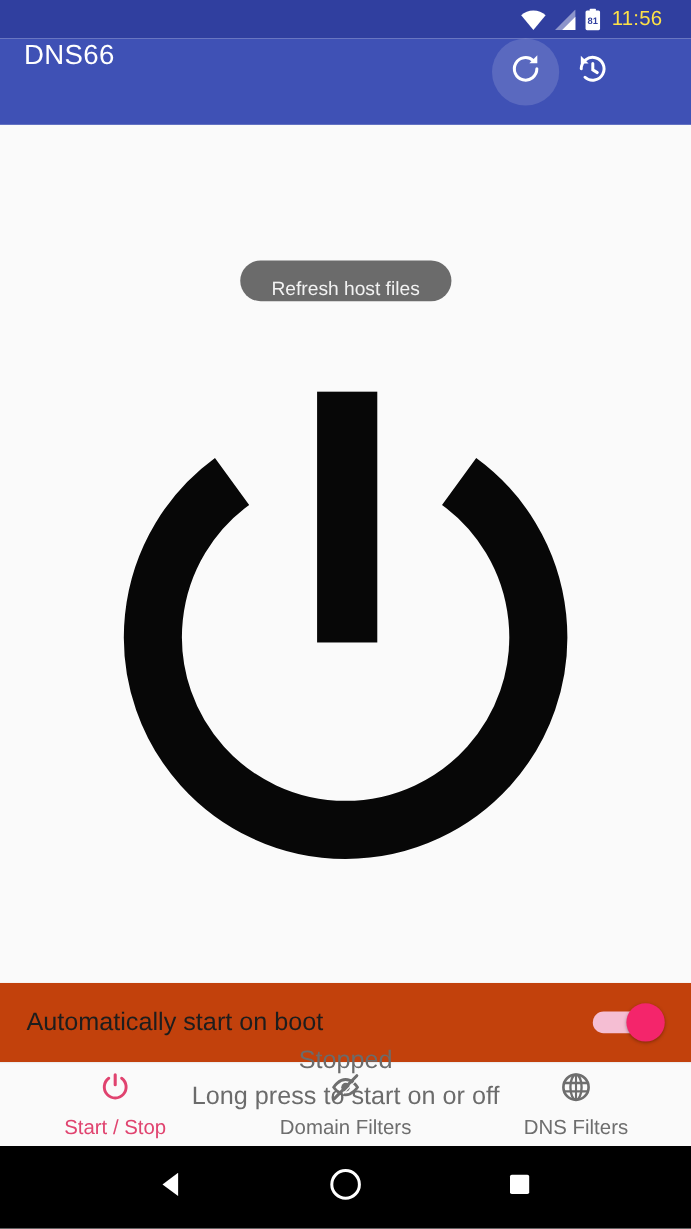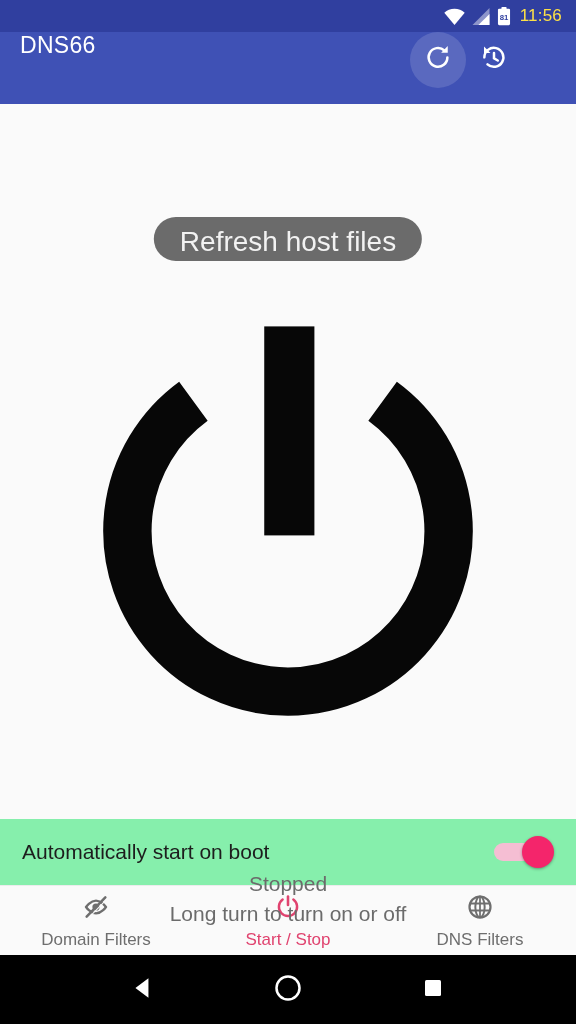--- a/index.html
+++ b/index.html
@@ -8,21 +8,21 @@
     font-family:"Liberation Sans", sans-serif;
     background:#fafafa;
     overflow:hidden;
   }
   .phone { position:relative; width:576px; height:1024px; display:flex; flex-direction:column; }
 
   
   .status-bar {
     height:32px; background:#303f9f; flex:0 0 32px;
     display:flex; align-items:center; justify-content:flex-end;
-    padding-right:14px; gap:7px;
+    padding-right:24px; gap:7px;
   }
   .status-bar .sb-icon { display:flex; align-items:center; }
   .status-time { color:#fde047; font-size:17px; font-weight:400; letter-spacing:.2px; margin-left:2px; }
 
   
   .app-bar {
     height:72px; flex:0 0 72px; background:#3f51b5;
     display:flex; align-items:flex-start; padding:0 14px 0 20px;
     position:relative; z-index:3;
   }
@@ -37,37 +37,37 @@
   .dot { width:5px; height:5px; border-radius:50%; background:#fff; margin:2.5px 0; }
 
   
   .content {
     flex:1 1 auto; background:#fafafa; position:relative;
     display:flex; flex-direction:column; align-items:center;
   }
   .tooltip {
     position:absolute; top:113px; left:50%; transform:translateX(-50%);
     background:#6b6b6b; color:#f2f2f2;
-    padding:0 26px; height:44px; line-height:50px;
-    border-radius:25px; font-size:28px; white-space:nowrap; z-index:4;
+    padding:0 26px; height:34px; line-height:50px;
+    border-radius:25px; font-size:16px; white-space:nowrap; z-index:4;
   }
   .power-wrap {
     position:absolute; top:209px; left:50%; transform:translateX(-50%);
     width:440px; height:440px;
     display:flex; align-items:center; justify-content:center;
   }
   .status-block {
     position:absolute; top:765px; left:0; right:0;
     text-align:center; color:#6b6b6b;
   }
   .status-line { font-size:21px; line-height:30px; }
 
   
   .settings-row {
-    flex:0 0 66px; height:66px; background:#86efac;
+    flex:0 0 66px; height:66px; background:#c2410c;
     display:flex; align-items:center; justify-content:space-between;
     padding:0 22px 0 22px;
   }
   .settings-label { font-size:21px; color:#1d1d1d; }
   .switch { position:relative; width:60px; height:34px; display:flex; align-items:center; }
   .switch .track {
     position:absolute; left:0; top:8px; width:52px; height:18px;
     border-radius:9px; background:#f5bed3;
   }
   .switch .thumb {
@@ -161,57 +161,57 @@
       <span>
         <svg width="440" height="440" viewBox="0 0 100 100">
           <path fill="none" stroke="#070707" stroke-width="11" d="M28.5 20.5A36.5 36.5 0 1 0 71.5 20.5"></path>
           <rect x="44.6" y="3.5" width="11.4" height="47.5" fill="#070707"></rect>
         </svg>
       </span>
     </div>
 
     <div class="status-block">
       <div class="status-line">Stopped</div>
-      <div class="status-line">Long turn to turn on or off</div>
+      <div class="status-line">Long press to start on or off</div>
     </div>
   </div>
 
   <div class="settings-row">
     <span class="settings-label">Automatically start on boot</span>
     <span class="switch">
       <span class="track"></span>
       <span class="thumb"></span>
     </span>
   </div>
 
   <div class="tab-bar">
+
+    <div class="tab active">
+      <span>
+        <svg width="28" height="28" viewBox="0 0 24 24">
+          <path fill="none" stroke="#e0436f" stroke-width="2.1" stroke-linecap="round" d="M7.4 5.6a7.8 7.8 0 1 0 9.2 0"></path>
+          <rect x="10.9" y="2" width="2.2" height="9.4" rx="1.1" fill="#e0436f"></rect>
+        </svg>
+      </span>
+      <span class="tab-label">Start / Stop</span>
+    </div>
 
     <div class="tab inactive">
       <span>
         <svg width="28" height="28" viewBox="0 0 24 24">
           <path fill="#6e6e6e" d="M12 6c4.3 0 8 3.1 9.5 6-0.7 1.4-1.9 2.9-3.4 4l-1.5-1.5A5 5 0 0 0 12 7c-0.5 0-1 .1-1.5.2L9.1 5.8C10 6.3 11 6 12 6z" opacity="0"></path>
           <path fill="none" stroke="#6e6e6e" stroke-width="2" d="M3.5 12S7 6.5 12 6.5 20.5 12 20.5 12 17 17.5 12 17.5 3.5 12 3.5 12z"></path>
           <circle cx="12" cy="12" r="3.1" fill="#6e6e6e"></circle>
           <line x1="4" y1="20.2" x2="20" y2="3.8" stroke="#6e6e6e" stroke-width="2.2" stroke-linecap="round"></line>
           <line x1="4" y1="20.2" x2="20" y2="3.8" stroke="#fafafa" stroke-width="0.9" stroke-linecap="round" transform="translate(1.4,1.4)"></line>
         </svg>
       </span>
       <span class="tab-label">Domain Filters</span>
     </div>
 
-    <div class="tab active">
-      <span>
-        <svg width="28" height="28" viewBox="0 0 24 24">
-          <path fill="none" stroke="#e0436f" stroke-width="2.1" stroke-linecap="round" d="M7.4 5.6a7.8 7.8 0 1 0 9.2 0"></path>
-          <rect x="10.9" y="2" width="2.2" height="9.4" rx="1.1" fill="#e0436f"></rect>
-        </svg>
-      </span>
-      <span class="tab-label">Start / Stop</span>
-    </div>
-
     <div class="tab inactive">
       <span>
         <svg width="28" height="28" viewBox="0 0 24 24">
           <circle cx="12" cy="12" r="9" fill="none" stroke="#6e6e6e" stroke-width="1.9"></circle>
           <ellipse cx="12" cy="12" rx="4" ry="9" fill="none" stroke="#6e6e6e" stroke-width="1.7"></ellipse>
           <line x1="3.3" y1="9" x2="20.7" y2="9" stroke="#6e6e6e" stroke-width="1.7"></line>
           <line x1="3.3" y1="15" x2="20.7" y2="15" stroke="#6e6e6e" stroke-width="1.7"></line>
           <line x1="12" y1="3" x2="12" y2="21" stroke="#6e6e6e" stroke-width="1.5"></line>
         </svg>
       </span>

